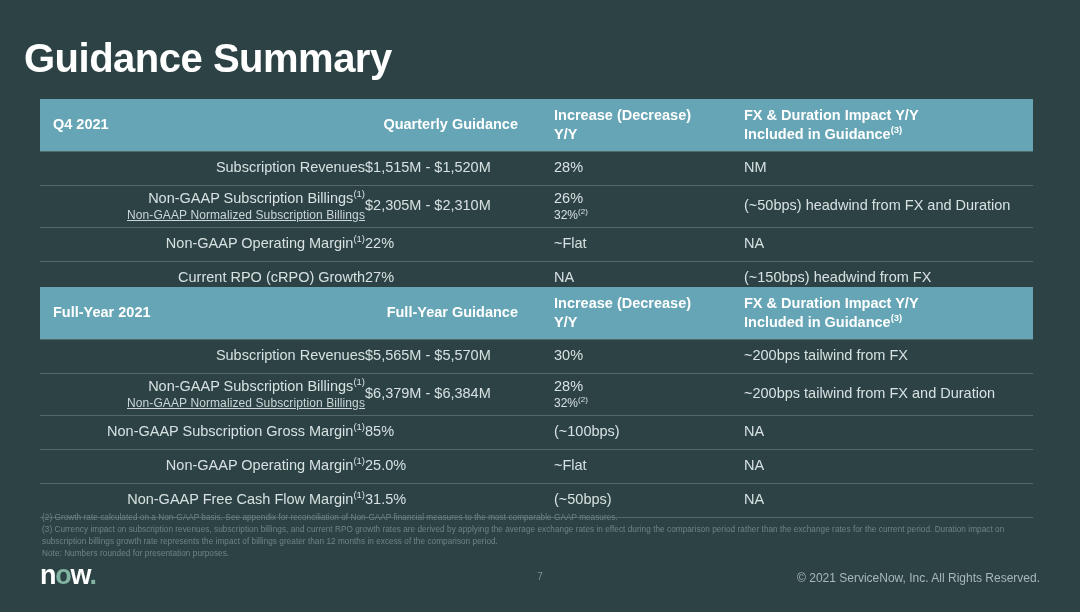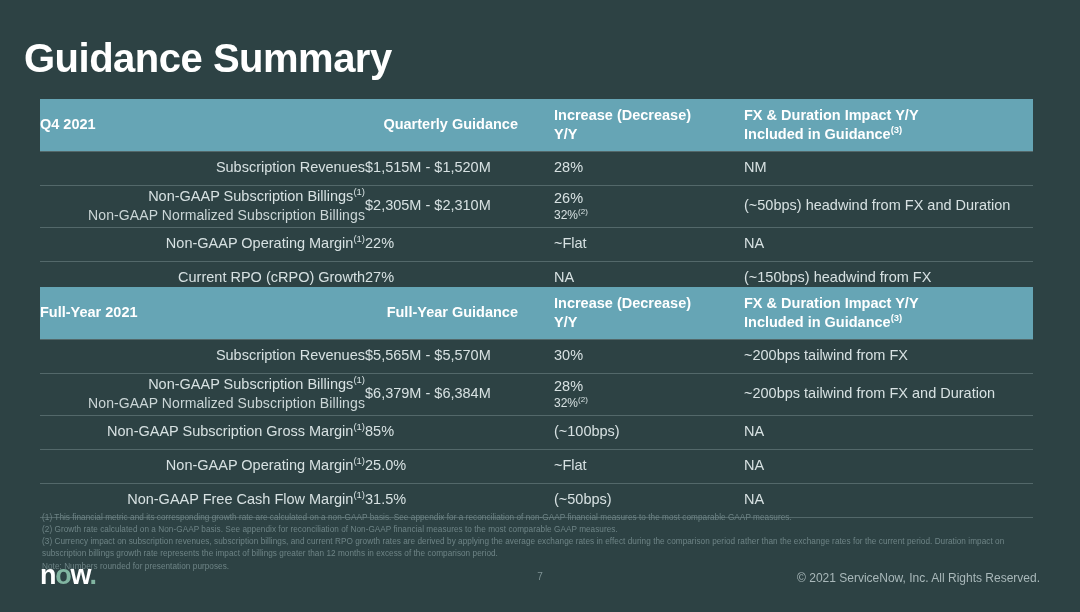--- a/index.html
+++ b/index.html
@@ -55,21 +55,21 @@
   thead th {
     font-size: 14.5px;
     font-weight: bold;
     color: #ffffff;
     text-align: left;
     vertical-align: middle;
     padding: 0;
     height: 52px;
     line-height: 1.28;
   }
-  thead th.th-metric   { }
+  thead th.th-metric   { padding-left: 13px; }
   thead th.th-guidance { text-align: right; padding-right: 29px; }
   thead th.th-increase { padding-left: 7px; }
   thead th.th-fx       { padding-left: 7px; }
 
   thead th .sub-line { display: block; }
 
   sup.fn {
     font-size: 9.5px;
     vertical-align: super;
     line-height: 0;
@@ -90,24 +90,25 @@
   }
   tbody tr.tall td { height: 42px; }
 
   td.td-metric   { padding-left: 13px; text-align: right; }
   td.td-guidance { padding-left: 0; }
   td.td-increase { padding-left: 7px; }
   td.td-fx       { padding-left: 7px; }
 
   .metric-sub {
     display: block;
-    font-size: 14px;
+    font-size: 12px;
     color: #cbd6d7;
     letter-spacing: 0.1px;
     margin-top: 1px;
+    text-decoration: underline;
   }
 
   .inc-sub {
     display: block;
     font-size: 12px;
     margin-top: 0px;
   }
   .inc-sub sup.fn { font-size: 8px; }
 
   
@@ -263,21 +264,20 @@
           <td class="td-metric"><span>Non-GAAP Free Cash Flow Margin</span><sup class="fn">(1)</sup></td>
           <td class="td-guidance">31.5%</td>
           <td class="td-increase"><span>(~50bps)</span></td>
           <td class="td-fx">NA</td>
         </tr>
       </tbody>
   </table>
 </div>
 
 <div class="footnotes">
-    <p>(1) This financial metric and its corresponding growth rate are calculated on a non-GAAP basis. See appendix for a reconciliation of non-GAAP financial measures to the most comparable GAAP measures.</p>
     <p>(2) Growth rate calculated on a Non-GAAP basis. See appendix for reconciliation of Non-GAAP financial measures to the most comparable GAAP measures.</p>
     <p>(3) Currency impact on subscription revenues, subscription billings, and current RPO growth rates are derived by applying the average exchange rates in effect during the comparison period rather than the exchange rates for the current period. Duration impact on subscription billings growth rate represents the impact of billings greater than 12 months in excess of the comparison period.</p>
     <p>Note: Numbers rounded for presentation purposes.</p>
   </div>
 
 <div class="logo"><span>n</span><span class="o-glyph">o</span><span>w</span><span class="dot-glyph">.</span></div>
 <div class="page-number">7</div>
 <div class="copyright">© 2021 ServiceNow, Inc. All Rights Reserved.</div>
 
 </body></html>

